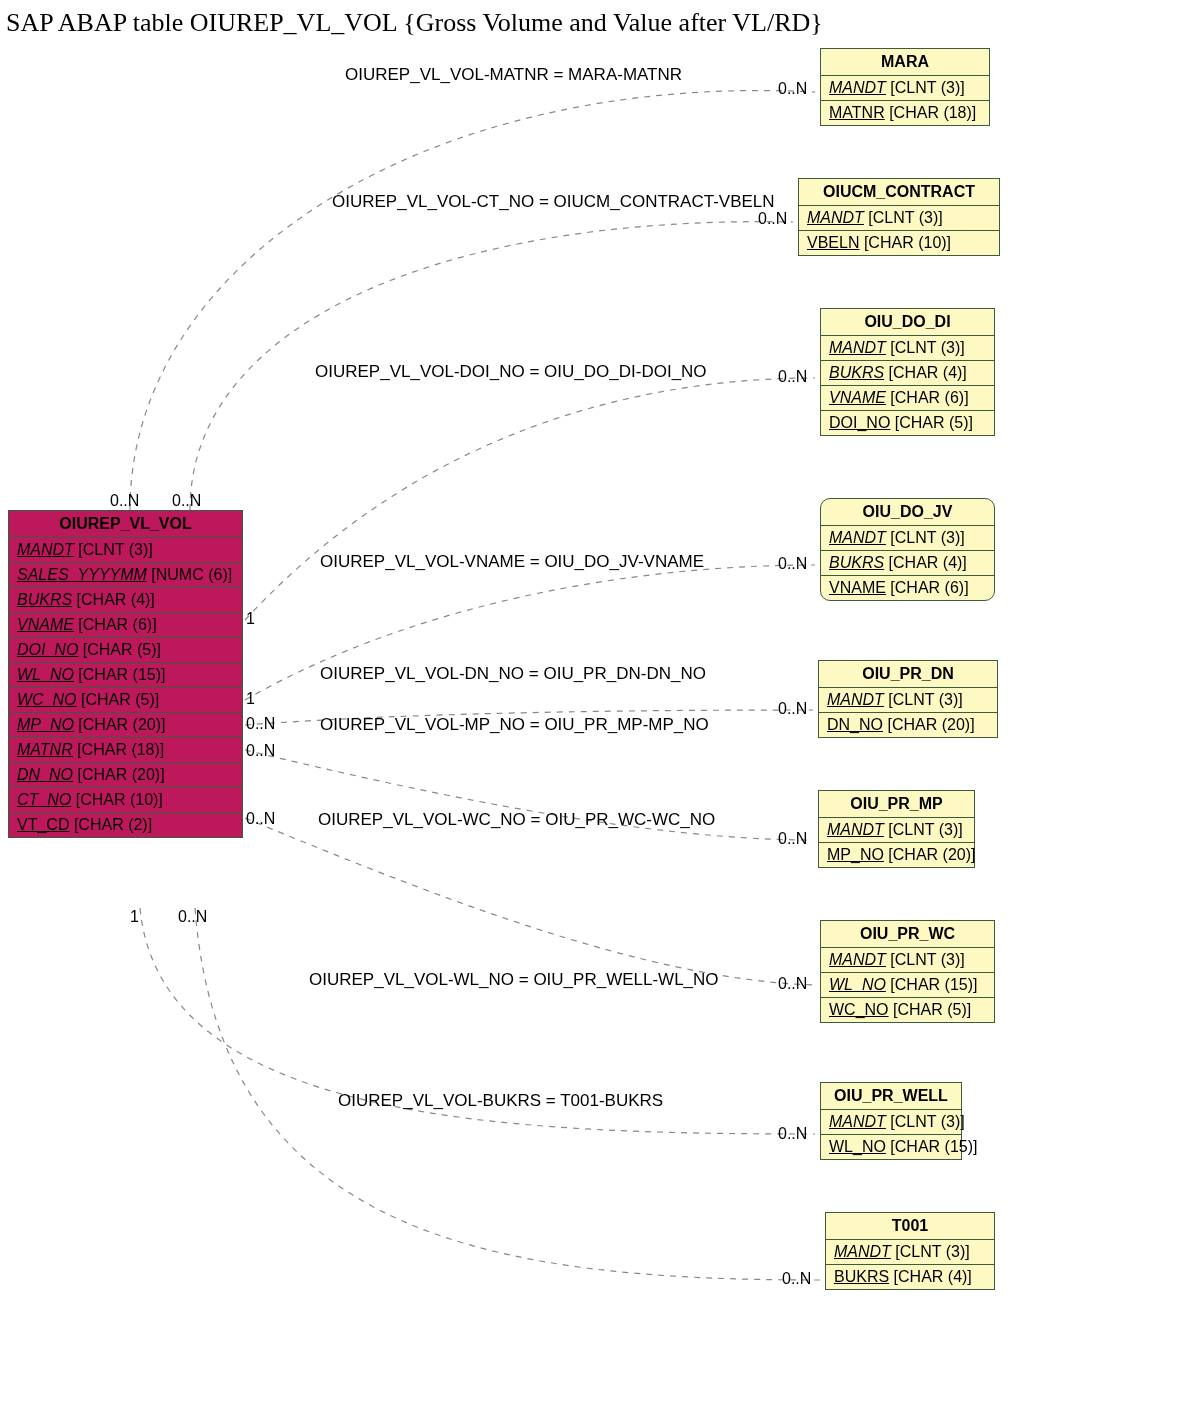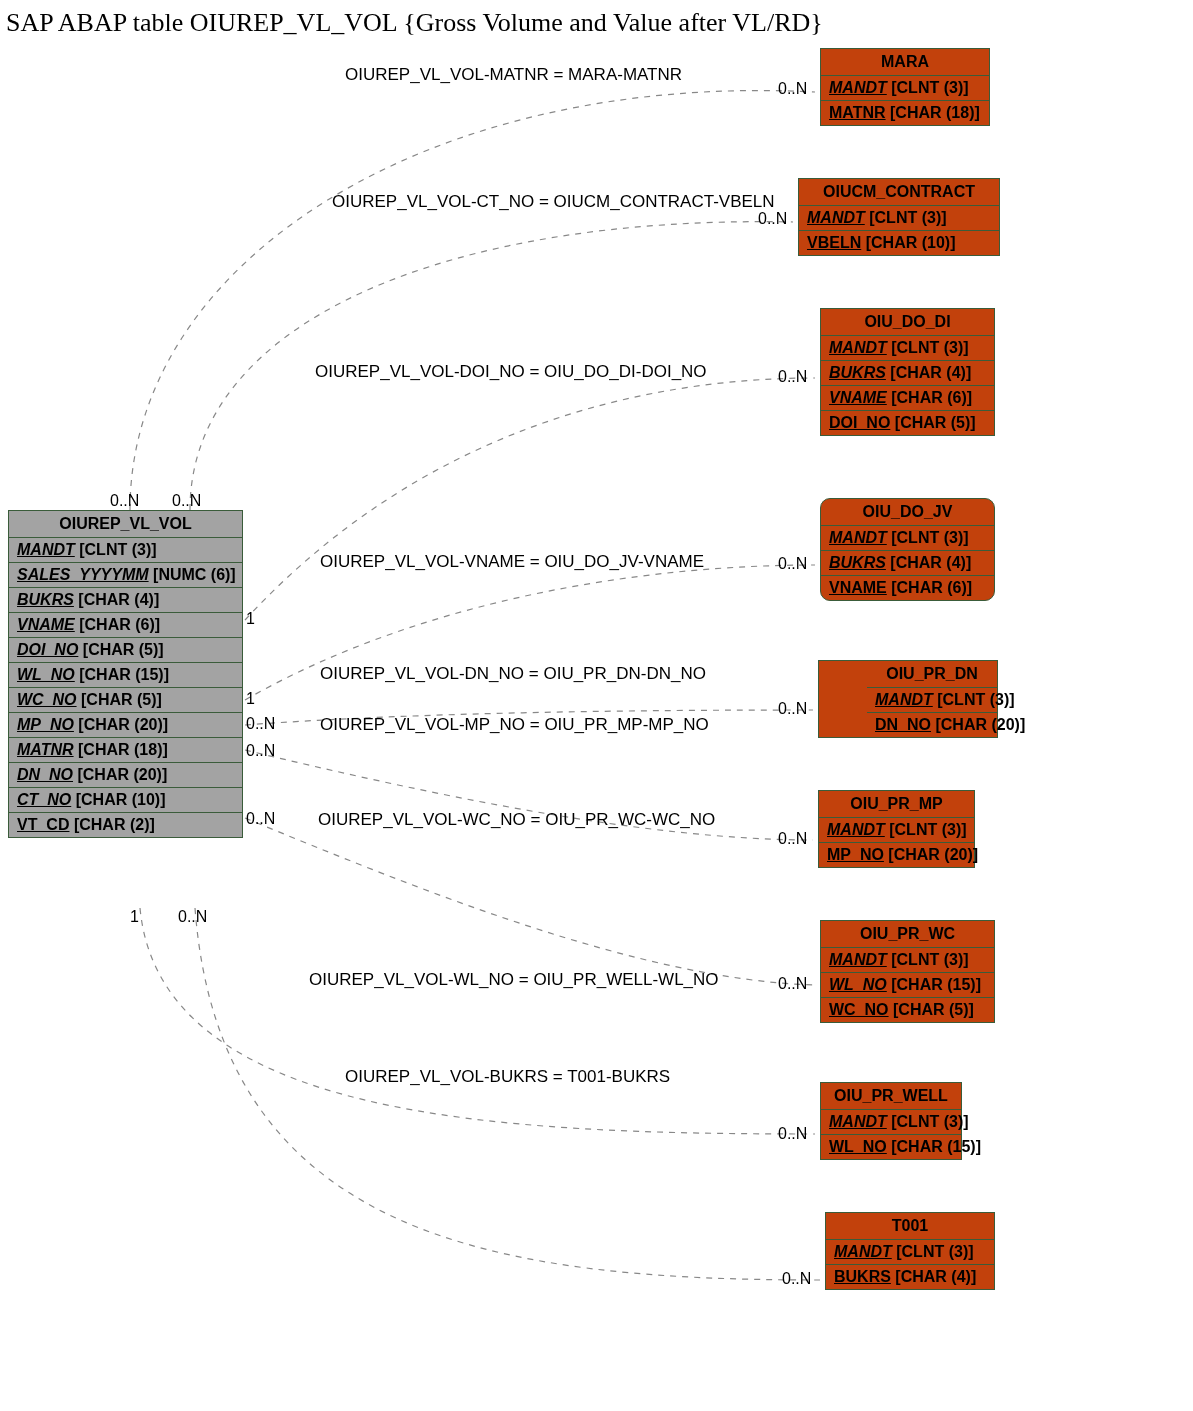--- a/index.html
+++ b/index.html
@@ -45,36 +45,35 @@
     font-weight: bold;
     text-align: center;
     padding: 4px 8px;
     border-bottom: 1px solid #3a5c3a;
     white-space: nowrap;
   }
   .entity .row {
     padding: 3px 8px;
     border-bottom: 1px solid #3a5c3a;
     white-space: nowrap;
-    font-weight: bold;
   }
   .entity .row:last-child {
     border-bottom: none;
   }
   .entity .fname {
     text-decoration: underline;
   }
   .entity .fname.key {
     font-style: italic;
   }
   .entity.main {
-    background: #a3a3a3;
+    background: #be185d;
   }
   .entity.rel {
-    background: #c2410c;
+    background: #fef9c3;
   }
   .rel-label {
     position: absolute;
     font-family: Arial, Helvetica, sans-serif;
     font-size: 17px;
     white-space: nowrap;
   }
   .card {
     position: absolute;
     font-family: Arial, Helvetica, sans-serif;
@@ -137,21 +136,21 @@
         <div class="row"><span class="fname key">BUKRS</span> <span>[CHAR (4)]</span></div>
         <div class="row"><span class="fname key">VNAME</span> <span>[CHAR (6)]</span></div>
         <div class="row"><span class="fname">DOI_NO</span> <span>[CHAR (5)]</span></div>
       </div>
       <div class="entity rel" style="left: 820px; top: 498px; width: 175px; border-radius: 10px;">
         <div class="hdr">OIU_DO_JV</div>
         <div class="row"><span class="fname key">MANDT</span> <span>[CLNT (3)]</span></div>
         <div class="row"><span class="fname key">BUKRS</span> <span>[CHAR (4)]</span></div>
         <div class="row"><span class="fname">VNAME</span> <span>[CHAR (6)]</span></div>
       </div>
-      <div class="entity rel" style="left: 818px; top: 660px; width: 180px; padding-left: 48px;">
+      <div class="entity rel" style="left: 818px; top: 660px; width: 180px;">
         <div class="hdr">OIU_PR_DN</div>
         <div class="row"><span class="fname key">MANDT</span> <span>[CLNT (3)]</span></div>
         <div class="row"><span class="fname">DN_NO</span> <span>[CHAR (20)]</span></div>
       </div>
       <div class="entity rel" style="left: 818px; top: 790px; width: 157px;">
         <div class="hdr">OIU_PR_MP</div>
         <div class="row"><span class="fname key">MANDT</span> <span>[CLNT (3)]</span></div>
         <div class="row"><span class="fname">MP_NO</span> <span>[CHAR (20)]</span></div>
       </div>
       <div class="entity rel" style="left: 820px; top: 920px; width: 175px;">
@@ -174,21 +173,21 @@
 
   <div id="rel-labels">
       <div class="rel-label" style="left: 345px; top: 53px; margin-top: 12px;">OIUREP_VL_VOL-MATNR = MARA-MATNR</div>
       <div class="rel-label" style="left: 300px; top: 192px; margin-left: 32px;">OIUREP_VL_VOL-CT_NO = OIUCM_CONTRACT-VBELN</div>
       <div class="rel-label" style="left: 315px; top: 362px;">OIUREP_VL_VOL-DOI_NO = OIU_DO_DI-DOI_NO</div>
       <div class="rel-label" style="left: 320px; top: 552px;">OIUREP_VL_VOL-VNAME = OIU_DO_JV-VNAME</div>
       <div class="rel-label" style="left: 320px; top: 664px;">OIUREP_VL_VOL-DN_NO = OIU_PR_DN-DN_NO</div>
       <div class="rel-label" style="left: 320px; top: 715px;">OIUREP_VL_VOL-MP_NO = OIU_PR_MP-MP_NO</div>
       <div class="rel-label" style="left: 318px; top: 810px;">OIUREP_VL_VOL-WC_NO = OIU_PR_WC-WC_NO</div>
       <div class="rel-label" style="left: 301px; top: 970px; margin-left: 8px;">OIUREP_VL_VOL-WL_NO = OIU_PR_WELL-WL_NO</div>
-      <div class="rel-label" style="left: 338px; top: 1067px; margin-left: 7px;">OIUREP_VL_VOL-BUKRS = T001-BUKRS</div>
+      <div class="rel-label" style="left: 338px; top: 1091px;">OIUREP_VL_VOL-BUKRS = T001-BUKRS</div>
     </div>
 
   <div id="cardinalities">
       <div class="card" style="left: 110px; top: 492px;">0..N</div>
       <div class="card" style="left: 172px; top: 492px;">0..N</div>
       <div class="card" style="left: 246px; top: 610px;">1</div>
       <div class="card" style="left: 246px; top: 690px;">1</div>
       <div class="card" style="left: 246px; top: 715px;">0..N</div>
       <div class="card" style="left: 246px; top: 742px;">0..N</div>
       <div class="card" style="left: 246px; top: 810px;">0..N</div>

